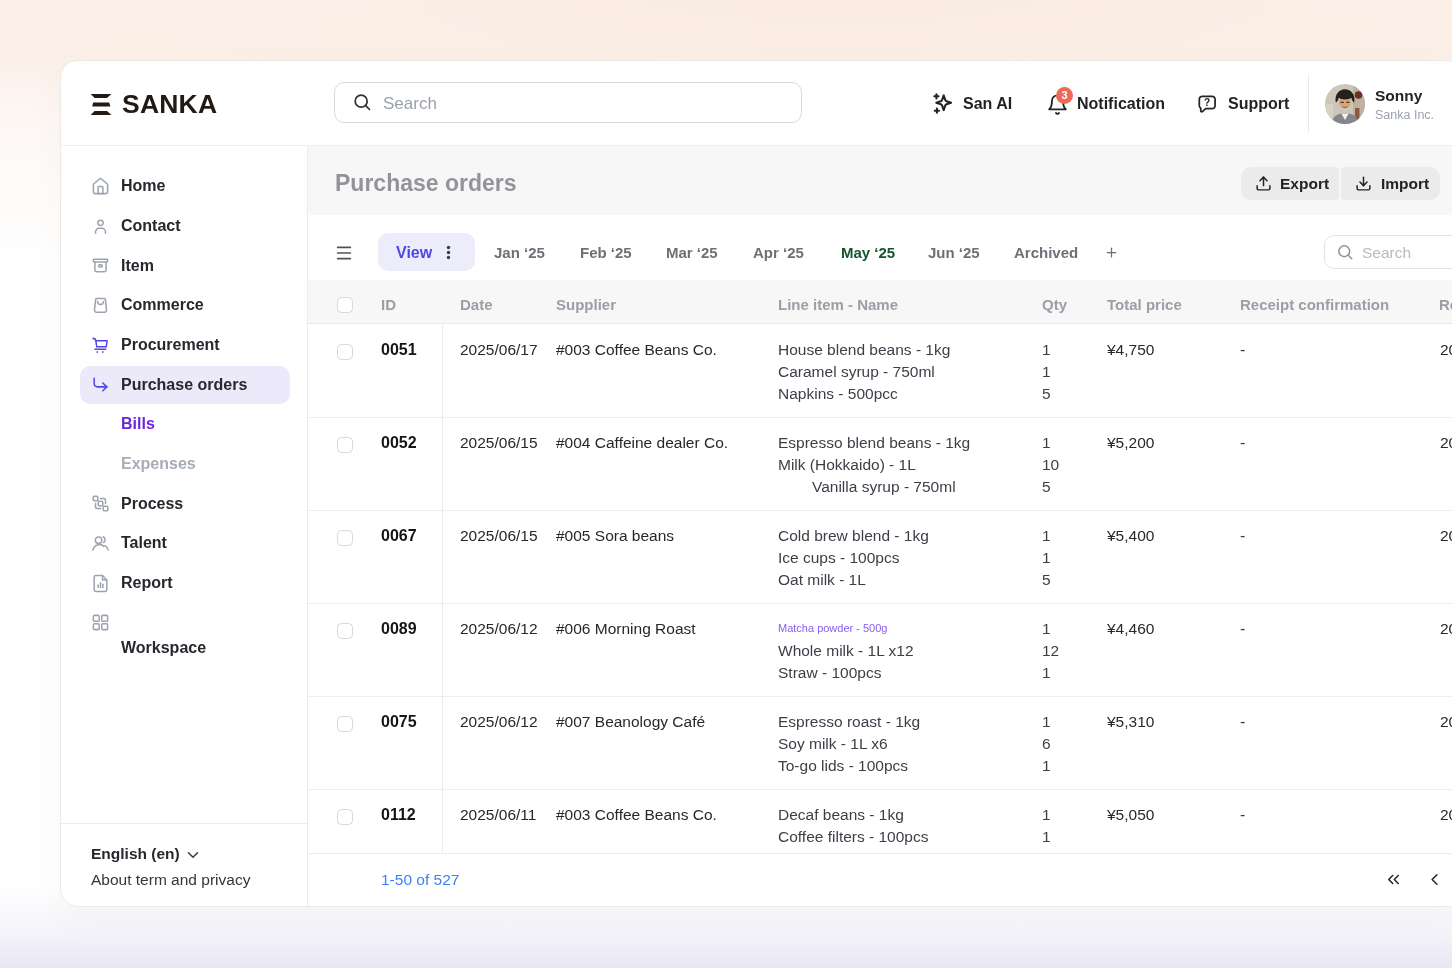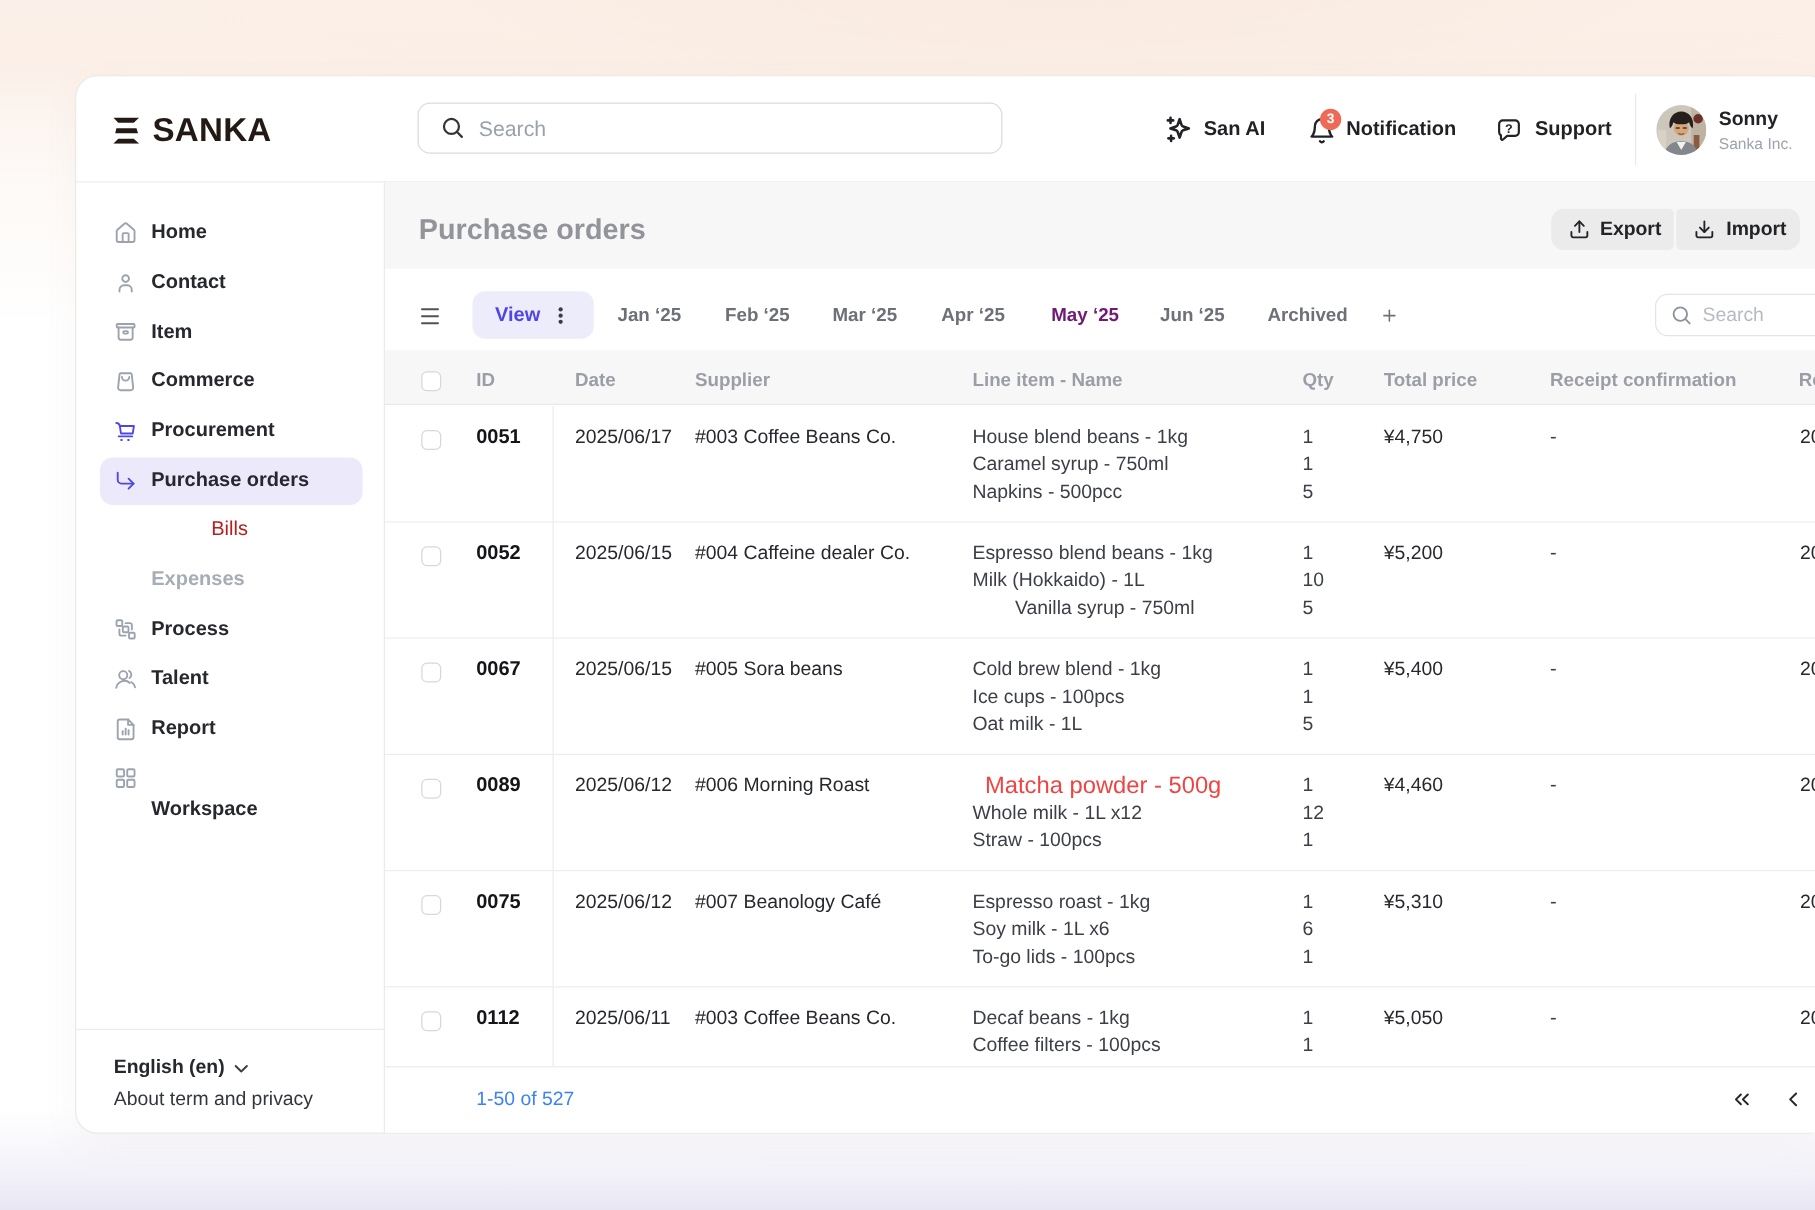--- a/index.html
+++ b/index.html
@@ -96,21 +96,21 @@
       <path d="M5 16.6h13.6"></path>
       <path d="M7.5 20.2h.7"></path>
       <path d="M14.5 20.2h.7"></path>
     </svg></div>
 <div style="position:absolute;left:121.0px;top:334.0px;font-size:16.0px;font-weight:600;color:#26282e;line-height:22.0px;white-space:nowrap;">Procurement</div>
 <div style="position:absolute;left:91px;top:375.0px;width:19px;height:19px;"><svg width="19" height="19" viewBox="0 0 24 24" fill="none" stroke="#4f46e5" style="color:#4f46e5" stroke-width="1.90" stroke-linecap="round" stroke-linejoin="round">
       <polyline points="15 10 20 15 15 20"></polyline>
       <path d="M4 4v7a4 4 0 0 0 4 4h12"></path>
     </svg></div>
 <div style="position:absolute;left:121.0px;top:373.5px;font-size:16.0px;font-weight:600;color:#26282e;line-height:22.0px;white-space:nowrap;">Purchase orders</div>
-<div style="position:absolute;left:121.0px;top:413.0px;font-size:16.0px;font-weight:400;color:#b91c1c;line-height:22.0px;white-space:nowrap;margin-left:48px;">Bills</div>
+<div style="position:absolute;left:121.0px;top:413.0px;font-size:16.0px;font-weight:700;color:#6d28d9;line-height:22.0px;white-space:nowrap;">Bills</div>
 <div style="position:absolute;left:121.0px;top:452.5px;font-size:16.0px;font-weight:600;color:#a6adb6;line-height:22.0px;white-space:nowrap;">Expenses</div>
 <div style="position:absolute;left:91px;top:494.0px;width:19px;height:19px;"><svg width="19" height="19" viewBox="0 0 24 24" fill="none" stroke="#9ca3af" style="color:#9ca3af" stroke-width="1.90" stroke-linecap="round" stroke-linejoin="round">
       <rect x="2.8" y="2.8" width="5.8" height="5.8" rx="1.3"></rect>
       <rect x="9.1" y="9.1" width="5.8" height="5.8" rx="1.3"></rect>
       <rect x="15.4" y="15.4" width="5.8" height="5.8" rx="1.3"></rect>
       <path d="M12 5.7h4.3a2 2 0 0 1 2 2V12"></path>
       <path d="M5.7 12v4.3a2 2 0 0 0 2 2H12"></path>
     </svg></div>
 <div style="position:absolute;left:121.0px;top:492.5px;font-size:16.0px;font-weight:600;color:#26282e;line-height:22.0px;white-space:nowrap;">Process</div>
 <div style="position:absolute;left:91px;top:533.5px;width:19px;height:19px;"><svg width="19" height="19" viewBox="0 0 24 24" fill="none" stroke="#9ca3af" style="color:#9ca3af" stroke-width="1.90" stroke-linecap="round" stroke-linejoin="round">
@@ -166,21 +166,21 @@
 <div style="position:absolute;left:396.0px;top:241.5px;font-size:16.0px;font-weight:700;color:#4f46e5;line-height:22.0px;white-space:nowrap;">View</div>
 <div style="position:absolute;left:440px;top:244px;width:17px;height:17px;"><svg width="17" height="17" viewBox="0 0 24 24" fill="none" stroke="#3a3d43" style="color:#3a3d43" stroke-width="1.80" stroke-linecap="round" stroke-linejoin="round">
       <circle cx="12" cy="5" r="2.4" fill="currentColor" stroke="none"></circle>
       <circle cx="12" cy="12" r="2.4" fill="currentColor" stroke="none"></circle>
       <circle cx="12" cy="19" r="2.4" fill="currentColor" stroke="none"></circle>
     </svg></div>
 <div style="position:absolute;left:494.0px;top:242.0px;font-size:15.0px;font-weight:600;color:#6e7077;line-height:21.0px;white-space:nowrap;">Jan ‘25</div>
 <div style="position:absolute;left:580.0px;top:242.0px;font-size:15.0px;font-weight:600;color:#6e7077;line-height:21.0px;white-space:nowrap;">Feb ‘25</div>
 <div style="position:absolute;left:666.0px;top:242.0px;font-size:15.0px;font-weight:600;color:#6e7077;line-height:21.0px;white-space:nowrap;">Mar ‘25</div>
 <div style="position:absolute;left:753.0px;top:242.0px;font-size:15.0px;font-weight:600;color:#6e7077;line-height:21.0px;white-space:nowrap;">Apr ‘25</div>
-<div style="position:absolute;left:841.0px;top:242.0px;font-size:15.0px;font-weight:600;color:#701a75;line-height:21.0px;white-space:nowrap;">May ‘25</div>
+<div style="position:absolute;left:841.0px;top:242.0px;font-size:15.0px;font-weight:600;color:#14532d;line-height:21.0px;white-space:nowrap;">May ‘25</div>
 <div style="position:absolute;left:928.0px;top:242.0px;font-size:15.0px;font-weight:600;color:#6e7077;line-height:21.0px;white-space:nowrap;">Jun ‘25</div>
 <div style="position:absolute;left:1014.0px;top:242.0px;font-size:15.0px;font-weight:600;color:#6e7077;line-height:21.0px;white-space:nowrap;">Archived</div>
 <div style="position:absolute;left:1104px;top:244.5px;width:15px;height:15px;"><svg width="15" height="15" viewBox="0 0 24 24" fill="none" stroke="#6e7077" style="color:#6e7077" stroke-width="2.00" stroke-linecap="round" stroke-linejoin="round">
       <path d="M12 5v14"></path>
       <path d="M5 12h14"></path>
     </svg></div>
 <div style="position:absolute;left:1324px;top:235px;width:200px;height:34px;border:1px solid #e2e4e8;border-radius:10px;background:#fff;"></div>
 <div style="position:absolute;left:1336px;top:243px;width:18px;height:18px;"><svg width="18" height="18" viewBox="0 0 24 24" fill="none" stroke="#8d939c" style="color:#8d939c" stroke-width="2.00" stroke-linecap="round" stroke-linejoin="round">
       <circle cx="11" cy="11" r="7.2"></circle>
       <line x1="16.4" y1="16.4" x2="21" y2="21"></line>
@@ -235,21 +235,21 @@
 <div style="position:absolute;left:778.0px;top:569.1px;font-size:15.5px;font-weight:400;color:#3c3f47;line-height:21.5px;white-space:nowrap;">Oat milk - 1L</div>
 <div style="position:absolute;left:1042.0px;top:569.1px;font-size:15.5px;font-weight:400;color:#3c3f47;line-height:21.5px;white-space:nowrap;">5</div>
 <div style="position:absolute;left:1107.0px;top:524.8px;font-size:15.5px;font-weight:400;color:#26282e;line-height:21.5px;white-space:nowrap;">¥5,400</div>
 <div style="position:absolute;left:1240.0px;top:524.5px;font-size:16.0px;font-weight:400;color:#3c3f47;line-height:22.0px;white-space:nowrap;">-</div>
 <div style="position:absolute;left:1440.0px;top:524.8px;font-size:15.5px;font-weight:400;color:#26282e;line-height:21.5px;white-space:nowrap;">2025/06/20</div>
 <div style="position:absolute;left:308px;top:603px;width:1144px;height:1px;background:#eceef0;"></div>
 <div style="position:absolute;left:337px;top:623px;width:16px;height:16px;background:#fff;border:1.5px solid #d5d8dd;border-radius:4.5px;"></div>
 <div style="position:absolute;left:381.0px;top:617.5px;font-size:16.0px;font-weight:700;color:#141519;line-height:22.0px;white-space:nowrap;">0089</div>
 <div style="position:absolute;left:460.0px;top:617.8px;font-size:15.5px;font-weight:400;color:#26282e;line-height:21.5px;white-space:nowrap;">2025/06/12</div>
 <div style="position:absolute;left:556.0px;top:617.8px;font-size:15.5px;font-weight:400;color:#26282e;line-height:21.5px;white-space:nowrap;">#006 Morning Roast</div>
-<div style="position:absolute;left:778.0px;top:617.8px;font-size:19px;font-weight:400;color:#ef4444;line-height:21.5px;white-space:nowrap;margin-left:10px;">Matcha powder - 500g</div>
+<div style="position:absolute;left:778.0px;top:617.8px;font-size:11px;font-weight:400;color:#8b5cf6;line-height:21.5px;white-space:nowrap;">Matcha powder - 500g</div>
 <div style="position:absolute;left:1042.0px;top:617.8px;font-size:15.5px;font-weight:400;color:#3c3f47;line-height:21.5px;white-space:nowrap;">1</div>
 <div style="position:absolute;left:778.0px;top:640.0px;font-size:15.5px;font-weight:400;color:#3c3f47;line-height:21.5px;white-space:nowrap;">Whole milk - 1L x12</div>
 <div style="position:absolute;left:1042.0px;top:640.0px;font-size:15.5px;font-weight:400;color:#3c3f47;line-height:21.5px;white-space:nowrap;">12</div>
 <div style="position:absolute;left:778.0px;top:662.1px;font-size:15.5px;font-weight:400;color:#3c3f47;line-height:21.5px;white-space:nowrap;">Straw - 100pcs</div>
 <div style="position:absolute;left:1042.0px;top:662.1px;font-size:15.5px;font-weight:400;color:#3c3f47;line-height:21.5px;white-space:nowrap;">1</div>
 <div style="position:absolute;left:1107.0px;top:617.8px;font-size:15.5px;font-weight:400;color:#26282e;line-height:21.5px;white-space:nowrap;">¥4,460</div>
 <div style="position:absolute;left:1240.0px;top:617.5px;font-size:16.0px;font-weight:400;color:#3c3f47;line-height:22.0px;white-space:nowrap;">-</div>
 <div style="position:absolute;left:1440.0px;top:617.8px;font-size:15.5px;font-weight:400;color:#26282e;line-height:21.5px;white-space:nowrap;">2025/06/20</div>
 <div style="position:absolute;left:308px;top:696px;width:1144px;height:1px;background:#eceef0;"></div>
 <div style="position:absolute;left:337px;top:716px;width:16px;height:16px;background:#fff;border:1.5px solid #d5d8dd;border-radius:4.5px;"></div>

